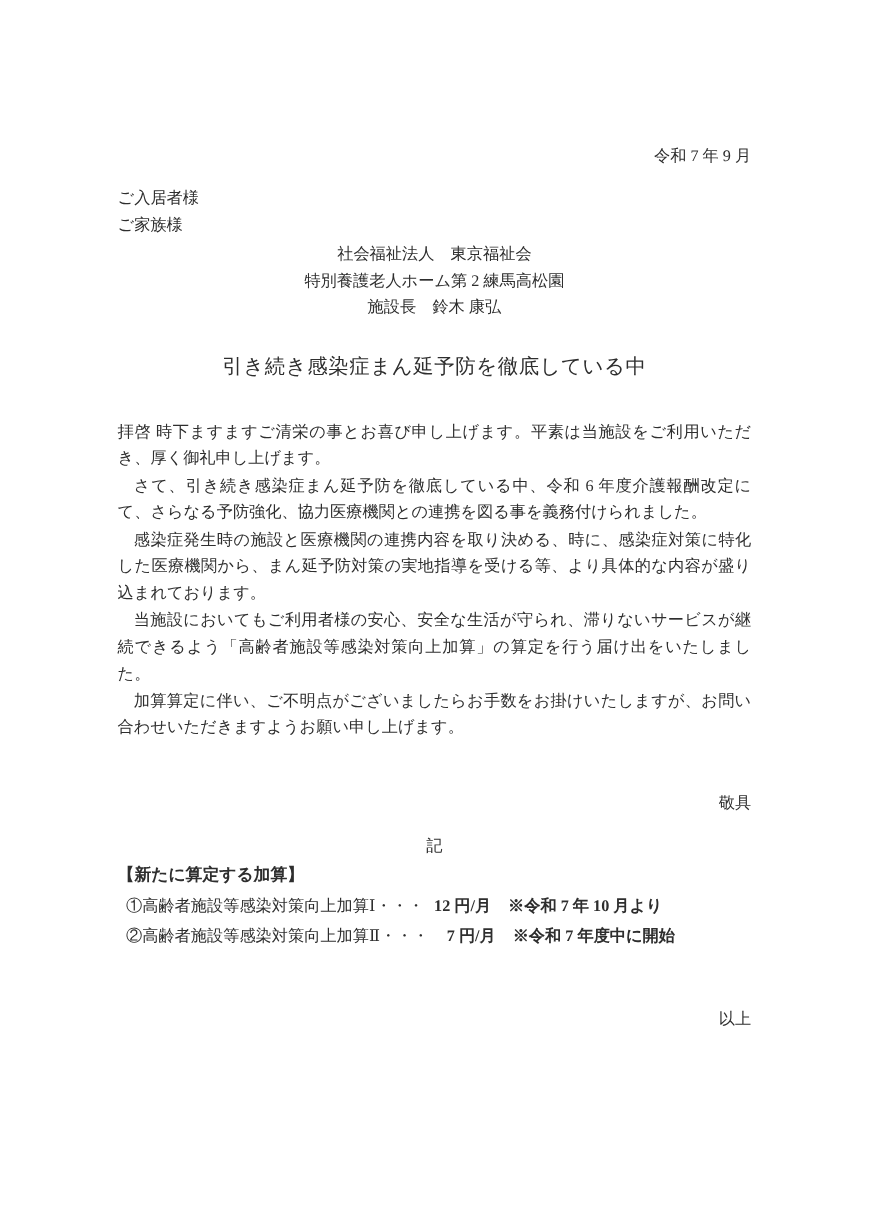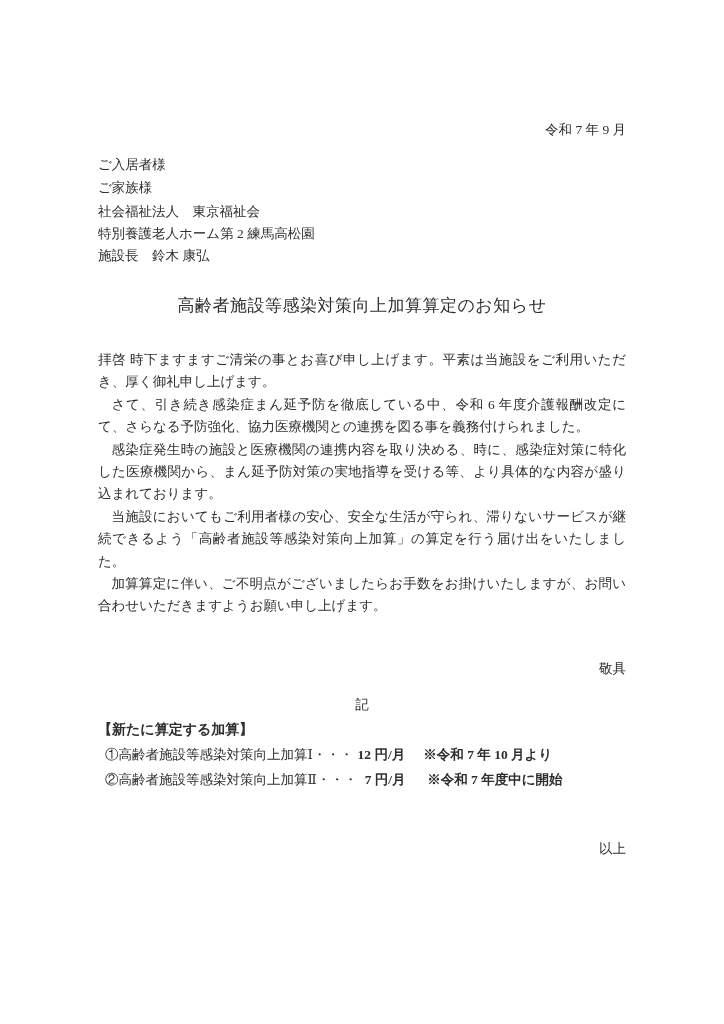--- a/index.html
+++ b/index.html
@@ -29,21 +29,21 @@
     font-size: 13.5px;
     line-height: 23px;
     text-align: left;
   }
   .sender-block {
     margin-top: 2px;
   }
   .sender-line {
     font-size: 13.5px;
     line-height: 22px;
-    text-align: left;
+    text-align: center;
   }
   .doc-title {
     margin-top: 26px;
     text-align: center;
     font-size: 17px;
     font-weight: normal;
     letter-spacing: 0.5px;
     line-height: 26px;
   }
   .body-block {
@@ -76,21 +76,21 @@
   }
   .addition-item {
     font-size: 13.5px;
     line-height: 25px;
     padding-left: 7px;
     white-space: nowrap;
   }
   .addition-item .price {
     display: inline-block;
     min-width: 56px;
-    text-align: center;
+    text-align: right;
     font-weight: bold;
   }
   .addition-item .note {
     margin-left: 14px;
     font-weight: bold;
   }
   .end-marker {
     margin-top: 46px;
     text-align: right;
     font-size: 13.5px;
@@ -108,21 +108,21 @@
     <div class="recipient-line">ご入居者様</div>
     <div class="recipient-line">ご家族様</div>
   </div>
 
   <div class="sender-block">
     <div class="sender-line">社会福祉法人　東京福祉会</div>
     <div class="sender-line">特別養護老人ホーム第 2 練馬高松園</div>
     <div class="sender-line">施設長　鈴木 康弘</div>
   </div>
 
-  <h1 class="doc-title">高齢者施設等感染対策向上加算算定のお知らせ</h1>
+  <h1 class="doc-title">引き続き感染症まん延予防を徹底している中</h1>
 
   <div class="body-block">
     <p class="para">拝啓 時下ますますご清栄の事とお喜び申し上げます。平素は当施設をご利用いただき、厚く御礼申し上げます。</p>
     <p class="para indent">さて、引き続き感染症まん延予防を徹底している中、令和 6 年度介護報酬改定にて、さらなる予防強化、協力医療機関との連携を図る事を義務付けられました。</p>
     <p class="para indent">感染症発生時の施設と医療機関の連携内容を取り決める、時に、感染症対策に特化した医療機関から、まん延予防対策の実地指導を受ける等、より具体的な内容が盛り込まれております。</p>
     <p class="para indent">当施設においてもご利用者様の安心、安全な生活が守られ、滞りないサービスが継続できるよう「高齢者施設等感染対策向上加算」の算定を行う届け出をいたしました。</p>
     <p class="para indent">加算算定に伴い、ご不明点がございましたらお手数をお掛けいたしますが、お問い合わせいただきますようお願い申し上げます。</p>
     <div class="closing-line">敬具</div>
   </div>
 

